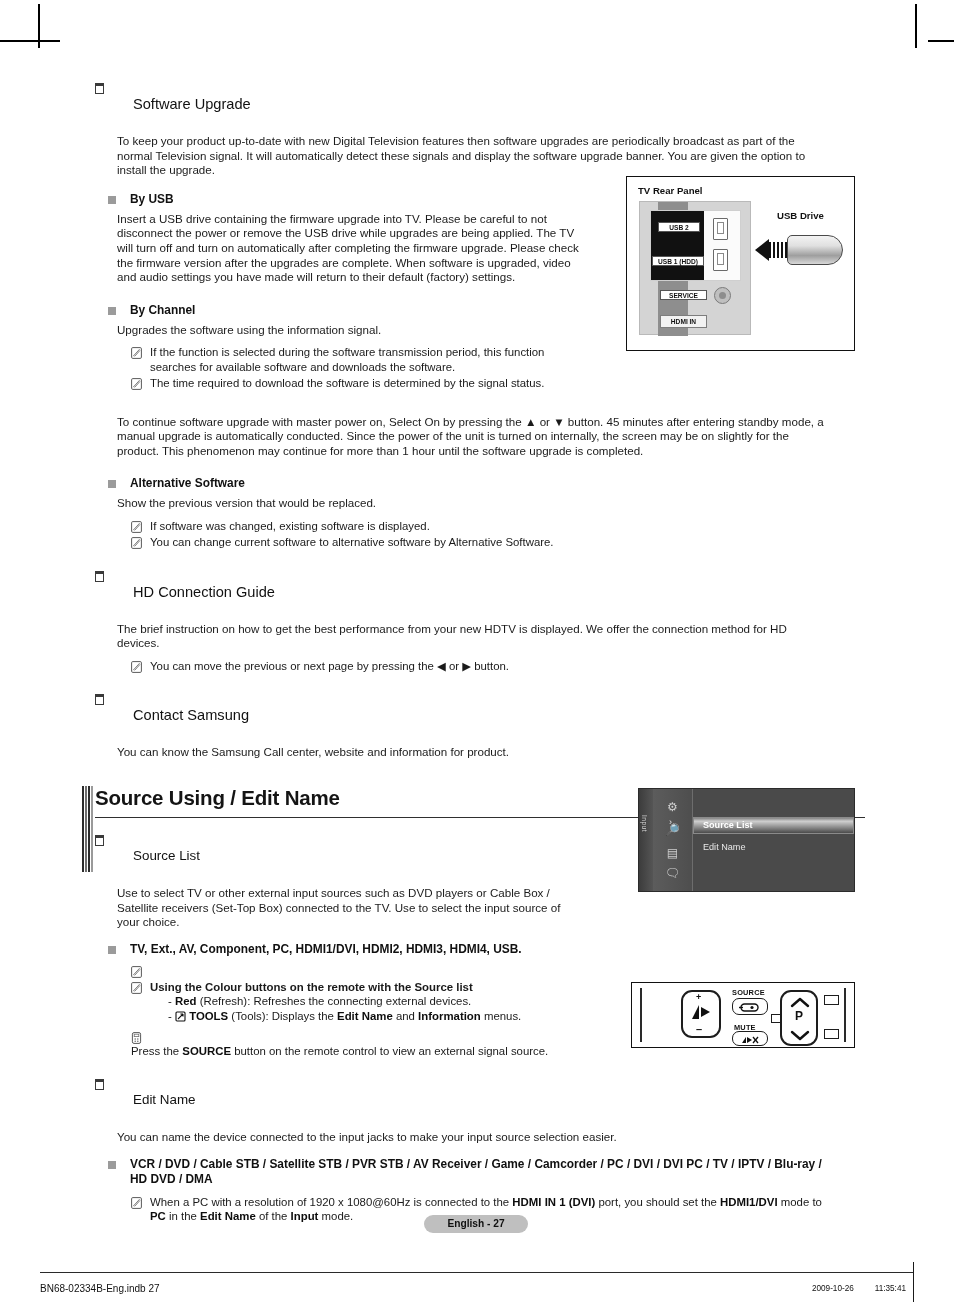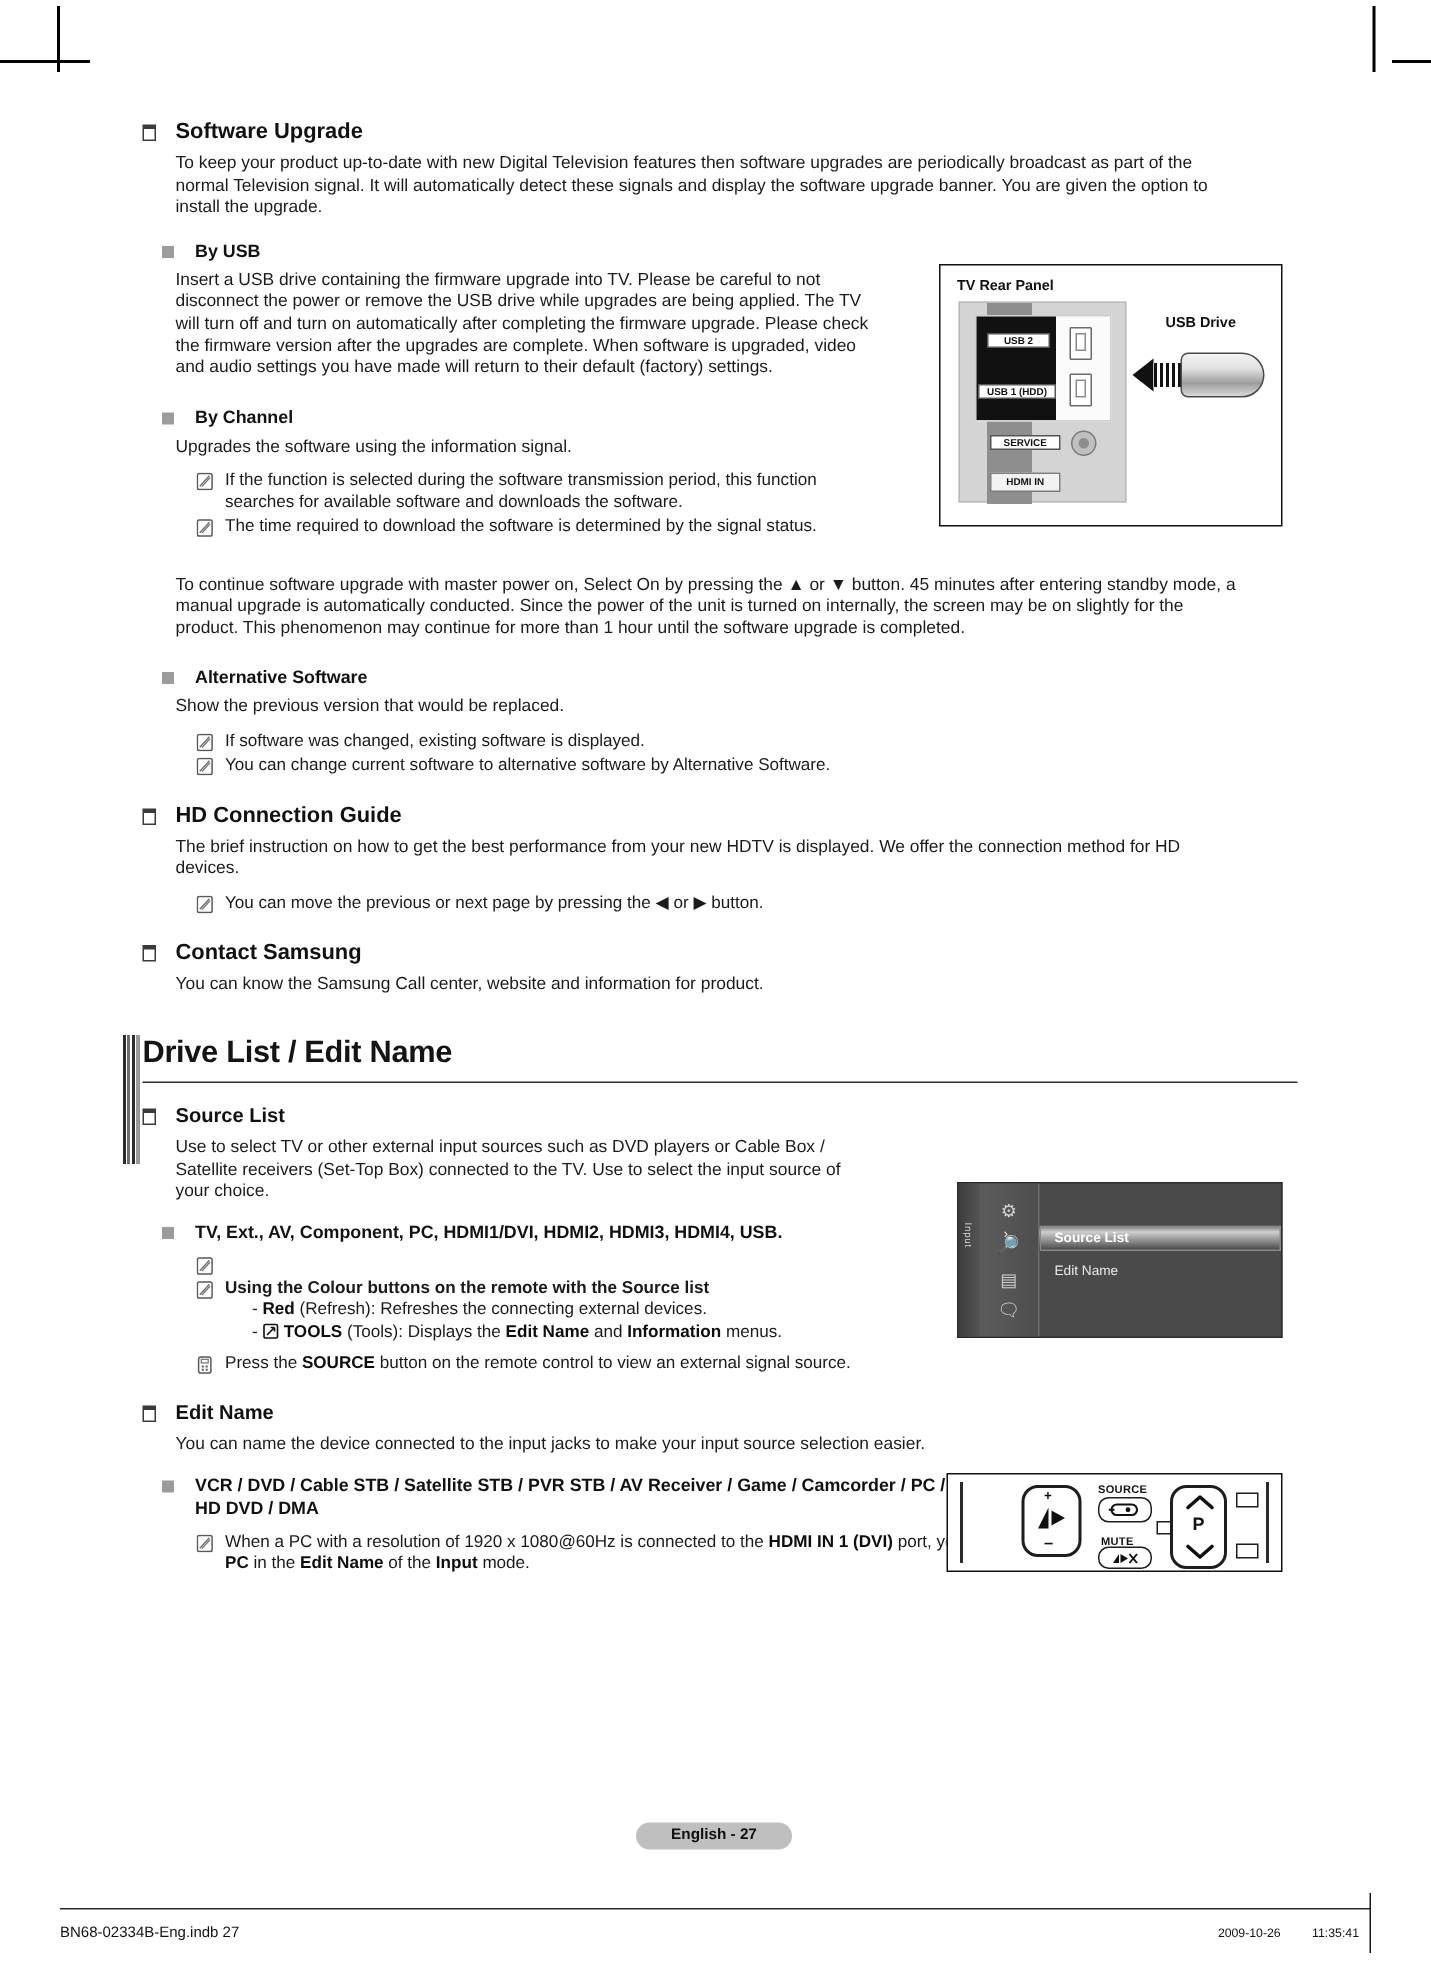--- a/index.html
+++ b/index.html
@@ -36,22 +36,22 @@
   .h-block { display:flex; align-items:flex-start; }
   .bullet-sq {
     width: 9px; height: 11px; flex: 0 0 9px;
     margin-right: 13px; margin-top: 3px;
     border: 1.4px solid #3a3a3a;
     border-top-width: 3.2px;
     background: #fff;
     position: relative;
   }
   .h1-title {
-    font-size: 14.6px; font-weight: bold; color:#111;
-    line-height: 16px; margin:0;
+    font-size: 14.6px; font-weight: normal; color:#111;
+    line-height: 16px; margin:16px;
   }
   .bullet-filled {
     width: 8px; height: 8px; flex:0 0 8px;
     margin-right: 14px; margin-top: 4px;
     background: #9b9b9b;
   }
   .h2-title {
     font-size: 11.9px; font-weight:bold; color:#111; line-height:14px; margin:0;
   }
 
@@ -341,21 +341,21 @@
 
   <div class="h-block">
     <span class="bullet-sq"></span>
     <div class="h1-title">Contact Samsung</div>
   </div>
   <div class="sp6"></div>
   <p class="body-text indent1">You can know the Samsung Call center, website and information for product.</p>
 
   <div class="section-head">
     <div class="sec-bars"></div>
-    <div class="sec-title">Drive List / Edit Name</div>
+    <div class="sec-title">Source Using / Edit Name</div>
     <div class="sec-rule"></div>
   </div>
 
   <div class="sp14"></div>
 
   <div class="h-block">
     <span class="bullet-sq"></span>
     <div class="h1-title" style="font-size:13.4px;">Source List</div>
   </div>
   <div class="sp6"></div>
@@ -394,21 +394,21 @@
             <svg width="11" height="11" viewBox="0 0 11 11">
                 <rect x="1" y="1" width="9" height="9" rx="1" fill="none" stroke="#111" stroke-width="1.1"></rect>
                 <path d="M3 8 L8 3 M8 3 H5.4 M8 3 V5.6" stroke="#111" stroke-width="1.1" fill="none"></path>
               </svg>
           </span>
           <b>TOOLS</b><span> (Tools): Displays the </span><b>Edit Name</b><span> and </span><b>Information</b><span> menus.</span>
         </div>
       </div>
     </div>
 
-    <div class="note" style="margin-top:4px;">
+    <div class="note" style="margin-top:4px;flex-direction:column;">
       <span class="note-ic">
         <svg width="11" height="12" viewBox="0 0 11 12">
             <rect x="1.4" y="0.6" width="8.2" height="10.8" rx="1.6" fill="none" stroke="#5a5a5a" stroke-width="1"></rect>
             <rect x="3.2" y="2.2" width="4.6" height="2.4" fill="none" stroke="#6f6f6f" stroke-width="0.8"></rect>
             <circle cx="4.2" cy="7" r="0.8" fill="#6f6f6f"></circle>
             <circle cx="6.8" cy="7" r="0.8" fill="#6f6f6f"></circle>
             <circle cx="4.2" cy="9.2" r="0.8" fill="#6f6f6f"></circle>
             <circle cx="6.8" cy="9.2" r="0.8" fill="#6f6f6f"></circle>
           </svg>
       </span>

